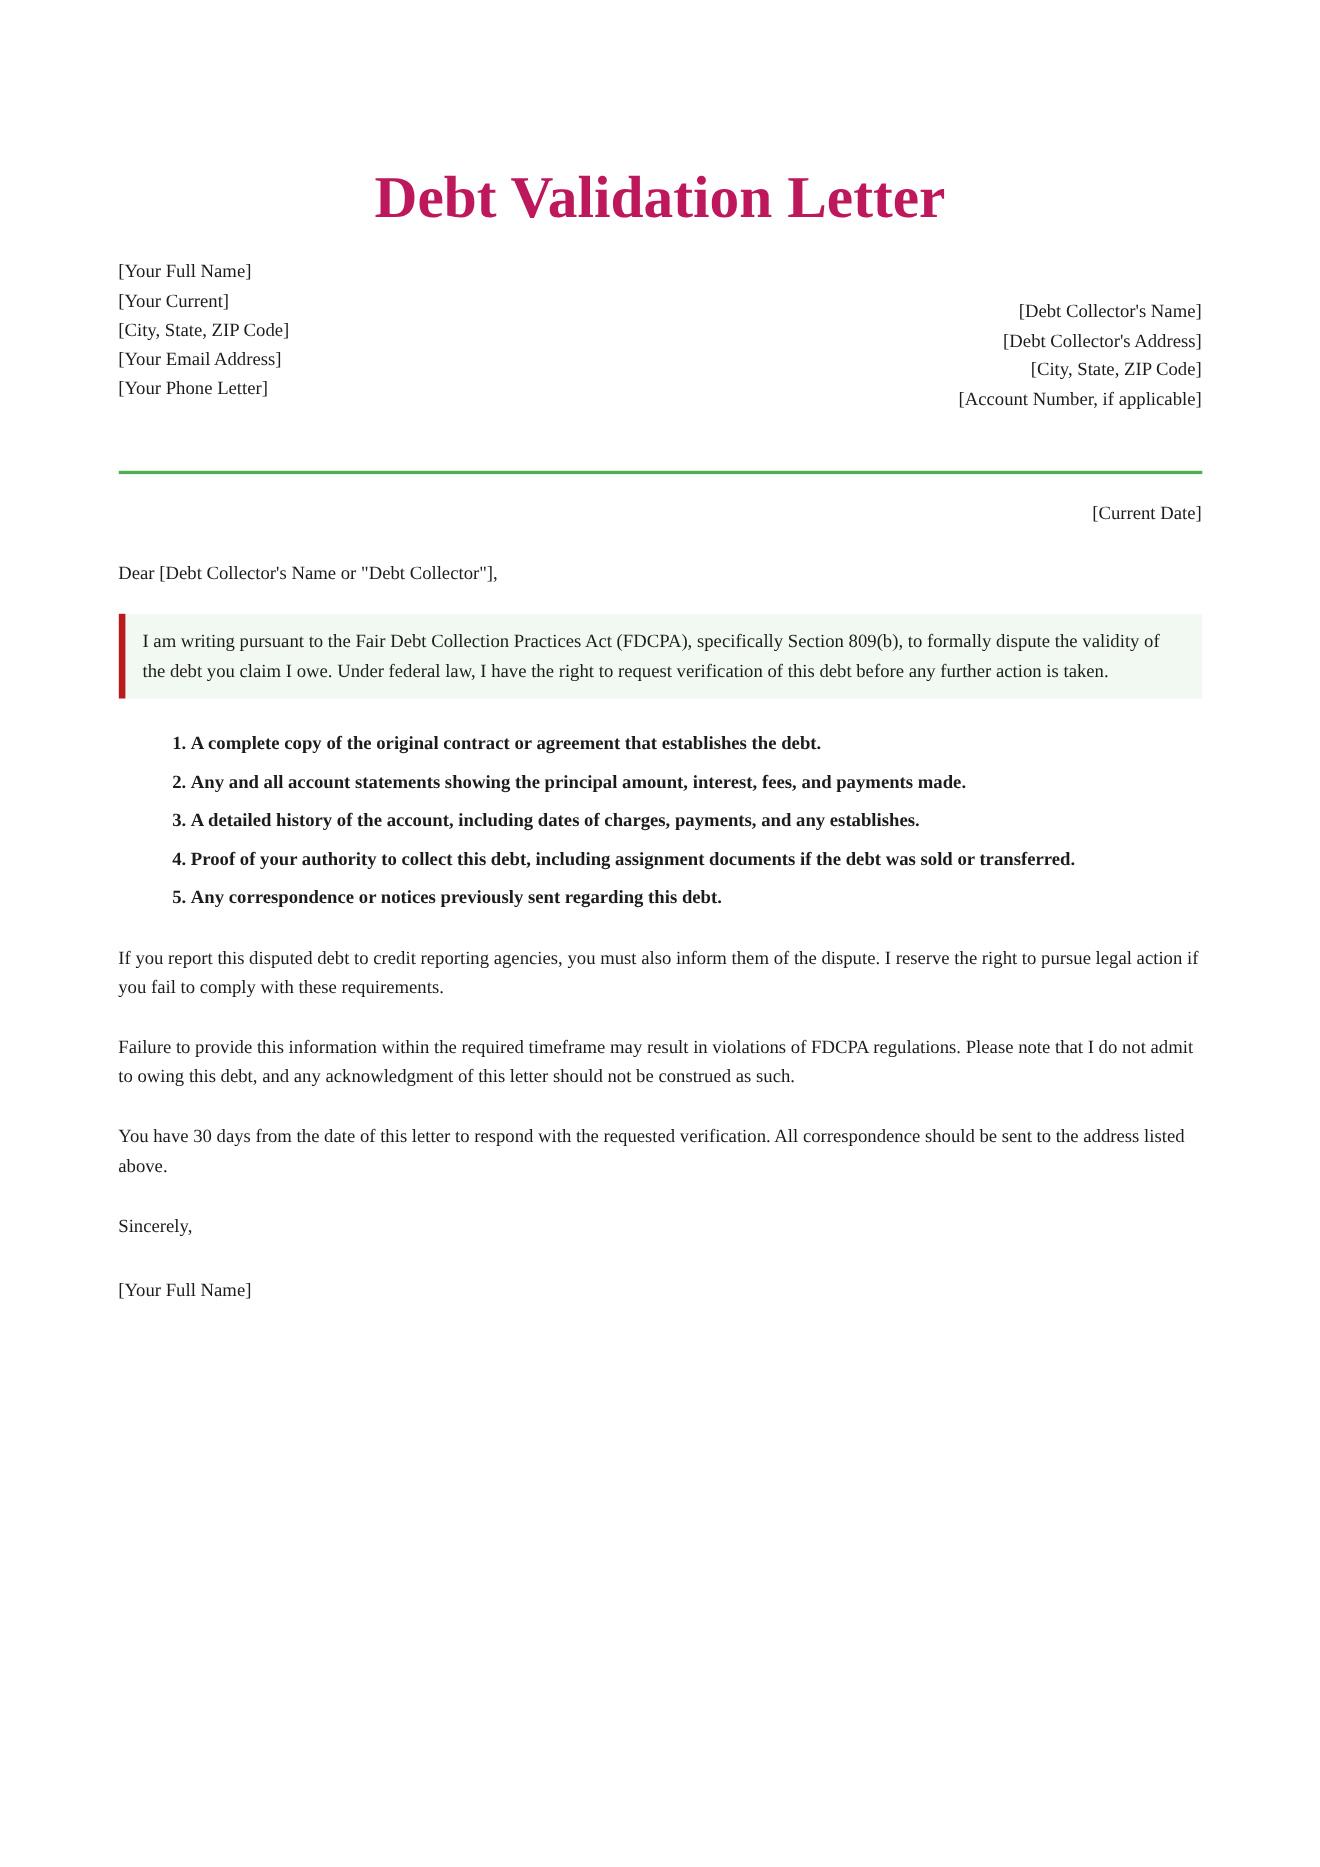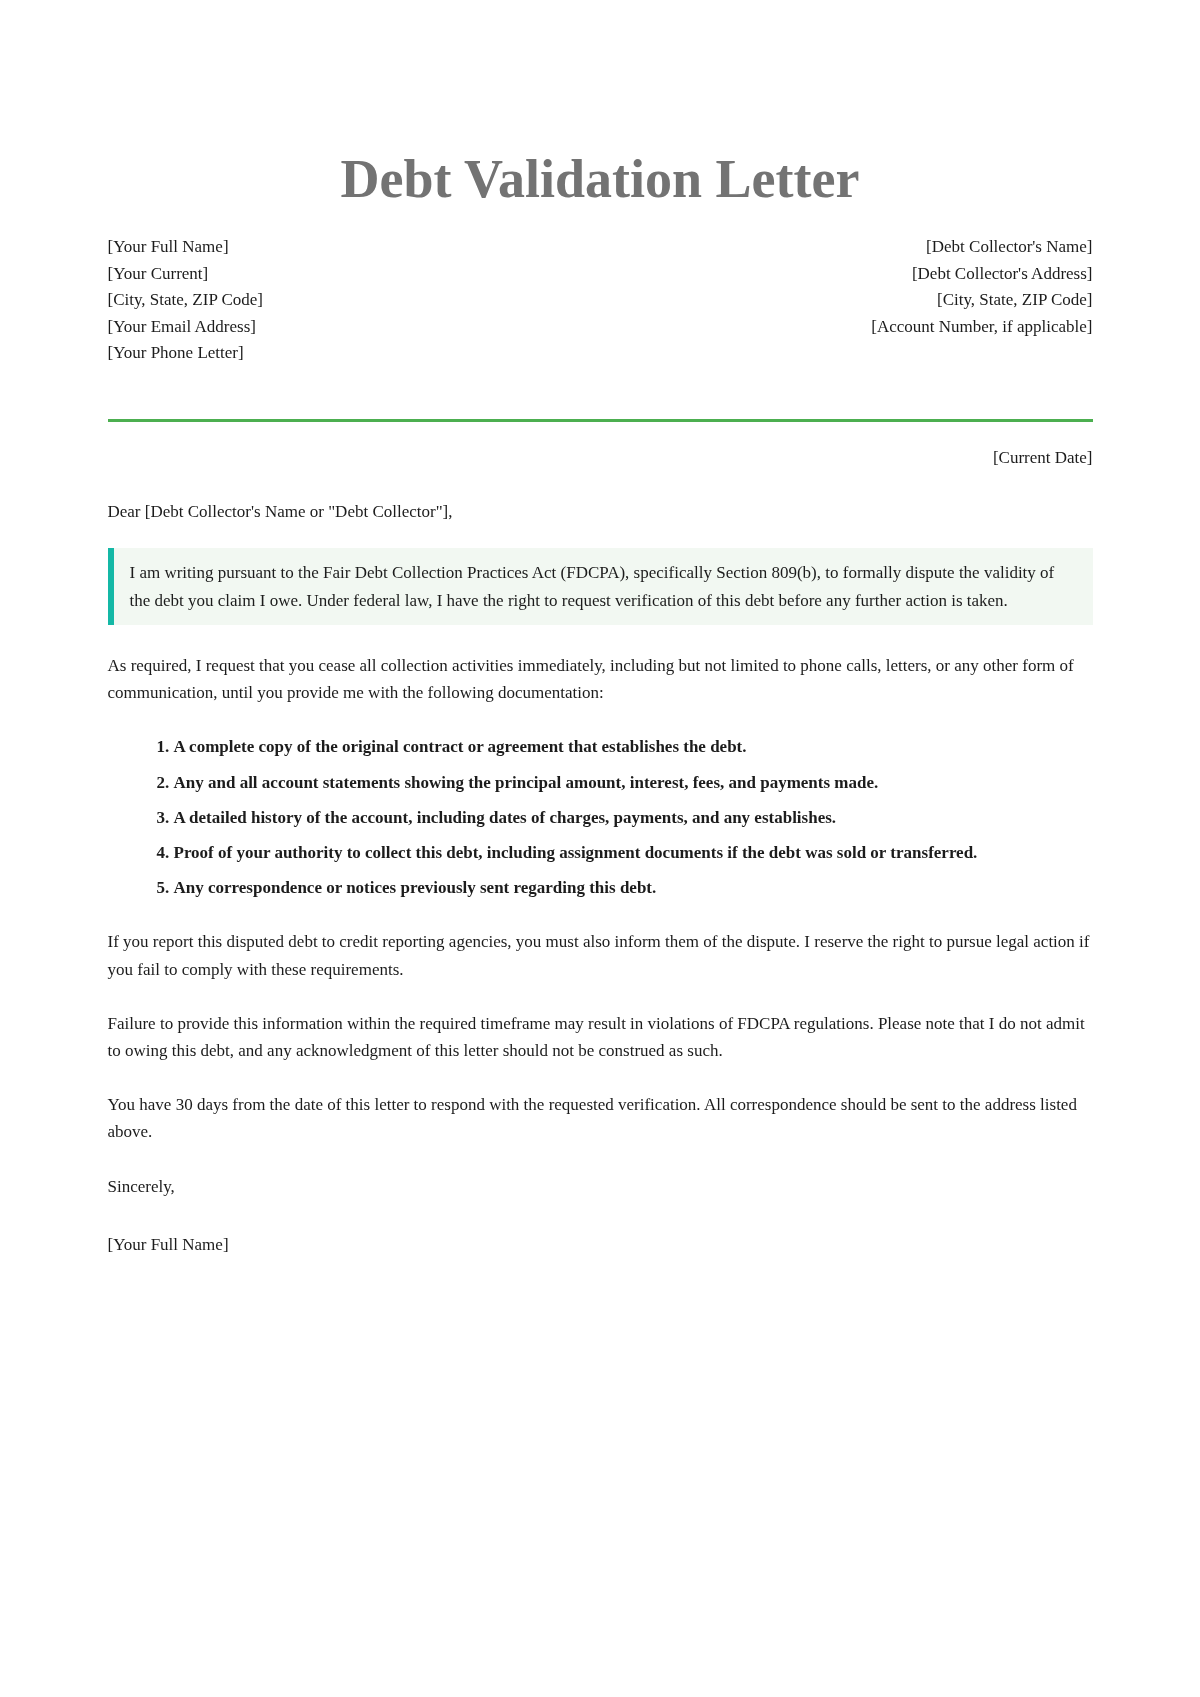--- a/index.html
+++ b/index.html
@@ -19,46 +19,46 @@
     width: 985px;
     margin: 0 auto;
   }
   h1.doc-title {
     margin: 0;
     padding-top: 148px;
     font-size: 54px;
     line-height: 1.15;
     font-weight: 700;
     text-align: center;
-    color: #737373;
+    color: #be185d;
   }
   .address-header {
     display: flex;
     justify-content: space-between;
     margin-top: 24px;
     line-height: 1.56;
   }
   .address-block { white-space: nowrap; }
-  .address-block.recipient { text-align: right; }
+  .address-block.recipient { text-align: right; margin-top: 36px; }
   .divider {
     border: none;
     border-top: 3px solid #4caf50;
     margin: 52px 0 0 0;
     height: 0;
   }
   .date-line {
     text-align: right;
     margin: 22px 0 0 0;
   }
   p.para { margin: 27px 0 0 0; font-family: Liberation Serif, serif; }
   blockquote.intro-quote {
     margin: 23px 0 0 0;
     padding: 11px 18px 11px 16px;
     background: #f2f8f2;
-    border-left: 6px solid #14b8a6;
+    border-left: 6px solid #b91c1c;
     line-height: 1.62;
   }
   ol.doc-list {
     margin: 27px 0 0 0;
     padding-left: 62px;
     font-weight: 700;
     line-height: 1.6;
   }
   ol.doc-list li { margin: 0 0 8px 4px; }
   .signature-block {
@@ -91,21 +91,20 @@
   </header>
 
   <hr class="divider">
 
   <p class="date-line">[Current Date]</p>
 
   <p class="para">Dear [Debt Collector's Name or "Debt Collector"],</p>
 
   <blockquote class="intro-quote">I am writing pursuant to the Fair Debt Collection Practices Act (FDCPA), specifically Section 809(b), to formally dispute the validity of the debt you claim I owe. Under federal law, I have the right to request verification of this debt before any further action is taken.</blockquote>
 
-  <p class="para">As required, I request that you cease all collection activities immediately, including but not limited to phone calls, letters, or any other form of communication, until you provide me with the following documentation:</p>
 
   <ol class="doc-list">
     <li>A complete copy of the original contract or agreement that establishes the debt.</li>
     <li>Any and all account statements showing the principal amount, interest, fees, and payments made.</li>
     <li>A detailed history of the account, including dates of charges, payments, and any establishes.</li>
     <li>Proof of your authority to collect this debt, including assignment documents if the debt was sold or transferred.</li>
     <li>Any correspondence or notices previously sent regarding this debt.</li>
   </ol>
 
   <p class="para">If you report this disputed debt to credit reporting agencies, you must also inform them of the dispute. I reserve the right to pursue legal action if you fail to comply with these requirements.</p>

